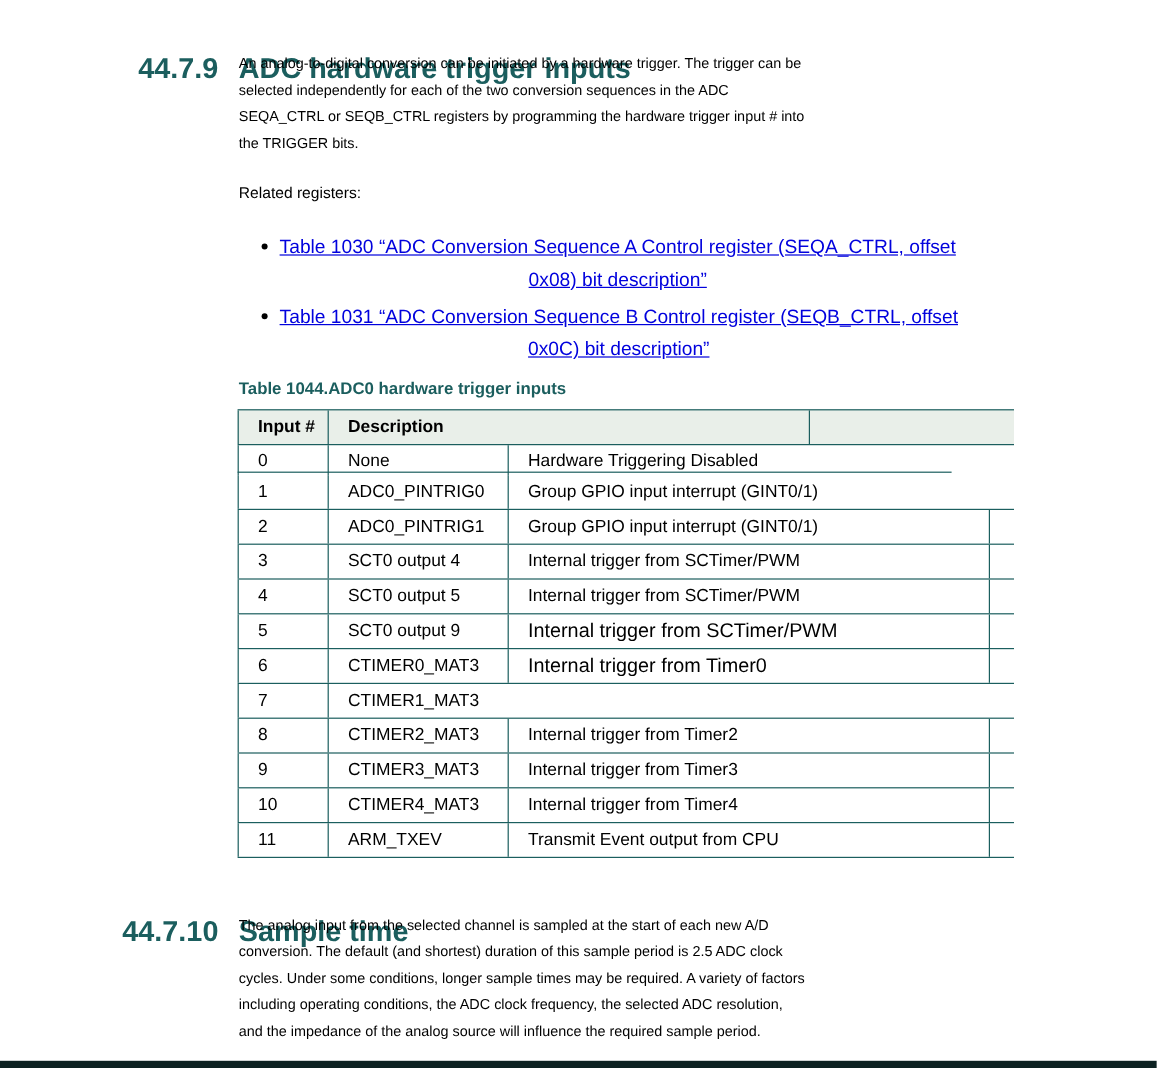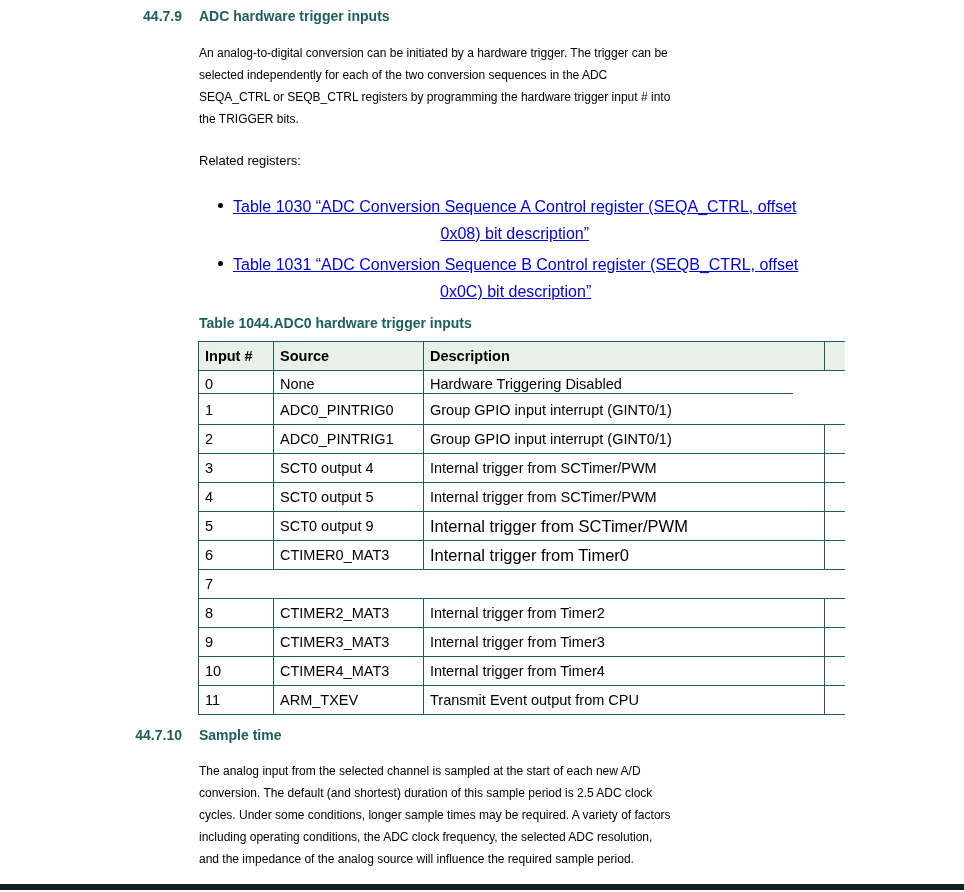--- a/index.html
+++ b/index.html
@@ -9,42 +9,42 @@
     --bar:#0d2222;
   }
   html,body{margin:0;padding:0;}
   body{
     width:964px;height:892px;position:relative;background:#ffffff;
     font-family:"Liberation Sans", sans-serif;color:#000;overflow:hidden;
   }
   .multiline{white-space:pre-line;}
   
   .sec-heading{position:absolute;left:0;display:flex;color:var(--teal);
-    font-weight:bold;font-size:14px;}
+    font-weight:bold;font-size:24px;margin-top:36px;}
   .h-num{width:182px;text-align:right;}
   .h-title{margin-left:17px;}
   #heading1{top:8px;}
   #heading2{top:727px;}
   
   .para{position:absolute;left:199px;width:760px;font-size:12px;line-height:22px;}
   #para1{top:42px;}
   #para2{top:760px;}
   #related{position:absolute;left:199px;top:153px;font-size:13px;}
   
   #bullets{position:absolute;left:218px;top:193px;width:730px;text-align:center;}
   .bullet-item{display:flex;margin-bottom:4px;}
   .dot{width:5px;height:5px;border-radius:50%;background:#000;margin:10px 10px 0 0;flex:none;}
   .reg-link{color:var(--link);text-decoration:underline;font-size:16px;line-height:27px;cursor:pointer;}
   
   #caption{position:absolute;left:199px;top:315px;color:var(--teal);font-weight:bold;font-size:14px;}
   
   .ttable{position:absolute;left:198px;top:341px;width:647px;font-size:14.5px;}
   .trow{display:flex;border-bottom:1px solid var(--teal);}
   .tcell{box-sizing:border-box;border-left:1px solid var(--teal);
-    padding-left:6px;display:flex;align-items:center;overflow:hidden;}
+    padding-left:16px;display:flex;align-items:center;overflow:hidden;}
   .c1{width:75px;} .c2{width:150px;}
   .c3{width:402px;border-right:1px solid var(--teal);}
   .thead{height:27px;background:var(--thbg);font-weight:bold;border-top:1px solid var(--teal);}
   .trow{height:28px;}
   .r0{height:25px;border-bottom:none;}
   .r0 .c3{border-right:none;}
   .r1 .c3{border-right:none;}
   .alt{font-size:16.5px;}
   .short-line{position:absolute;left:0;top:52px;width:595px;height:1px;background:var(--teal);}
   
@@ -76,21 +76,20 @@
     <a class="reg-link multiline">Table 1031 “ADC Conversion Sequence B Control register (SEQB_CTRL, offset
 0x0C) bit description”</a>
   </div>
 </div>
 
 <div id="caption">Table 1044.ADC0 hardware trigger inputs</div>
 
 <div class="ttable">
   <div class="trow thead">
     <div class="tcell c1">Input #</div>
-    <div class="tcell c2">Source</div>
     <div class="tcell c3">Description</div>
   </div>
   <div class="trow r0">
     <div class="tcell c1">0</div>
     <div class="tcell c2">None</div>
     <div class="tcell c3">Hardware Triggering Disabled</div>
   </div>
   <div class="trow r1">
     <div class="tcell c1">1</div>
     <div class="tcell c2">ADC0_PINTRIG0</div>
@@ -116,20 +115,21 @@
     <div class="tcell c2">SCT0 output 9</div>
     <div class="tcell c3 alt">Internal trigger from SCTimer/PWM</div>
   </div>
   <div class="trow">
     <div class="tcell c1">6</div>
     <div class="tcell c2">CTIMER0_MAT3</div>
     <div class="tcell c3 alt">Internal trigger from Timer0</div>
   </div>
   <div class="trow">
     <div class="tcell c1">7</div>
+    <div class="tcell c2">CTIMER1_MAT3</div>
   </div>
   <div class="trow">
     <div class="tcell c1">8</div>
     <div class="tcell c2">CTIMER2_MAT3</div>
     <div class="tcell c3">Internal trigger from Timer2</div>
   </div>
   <div class="trow">
     <div class="tcell c1">9</div>
     <div class="tcell c2">CTIMER3_MAT3</div>
     <div class="tcell c3">Internal trigger from Timer3</div>

